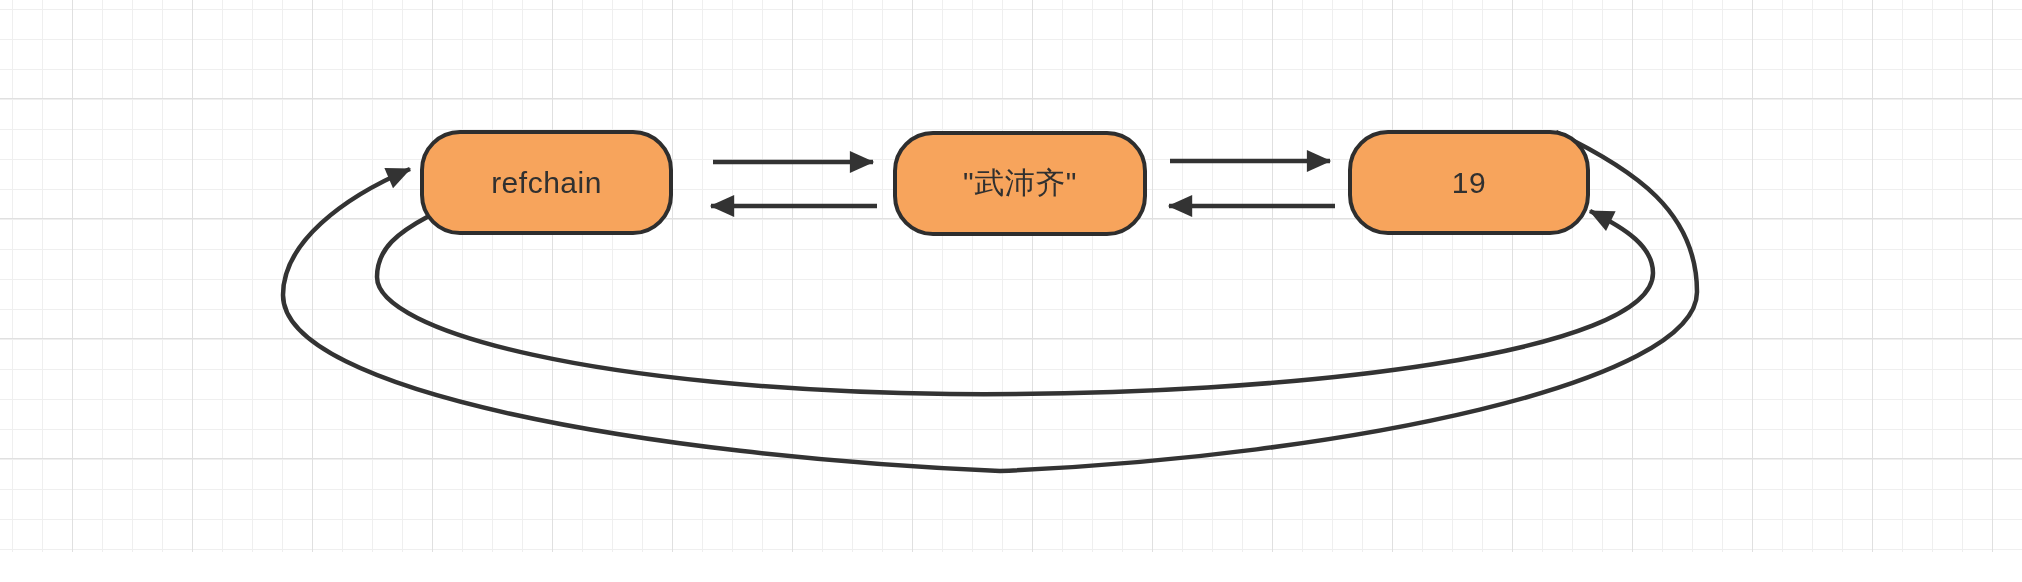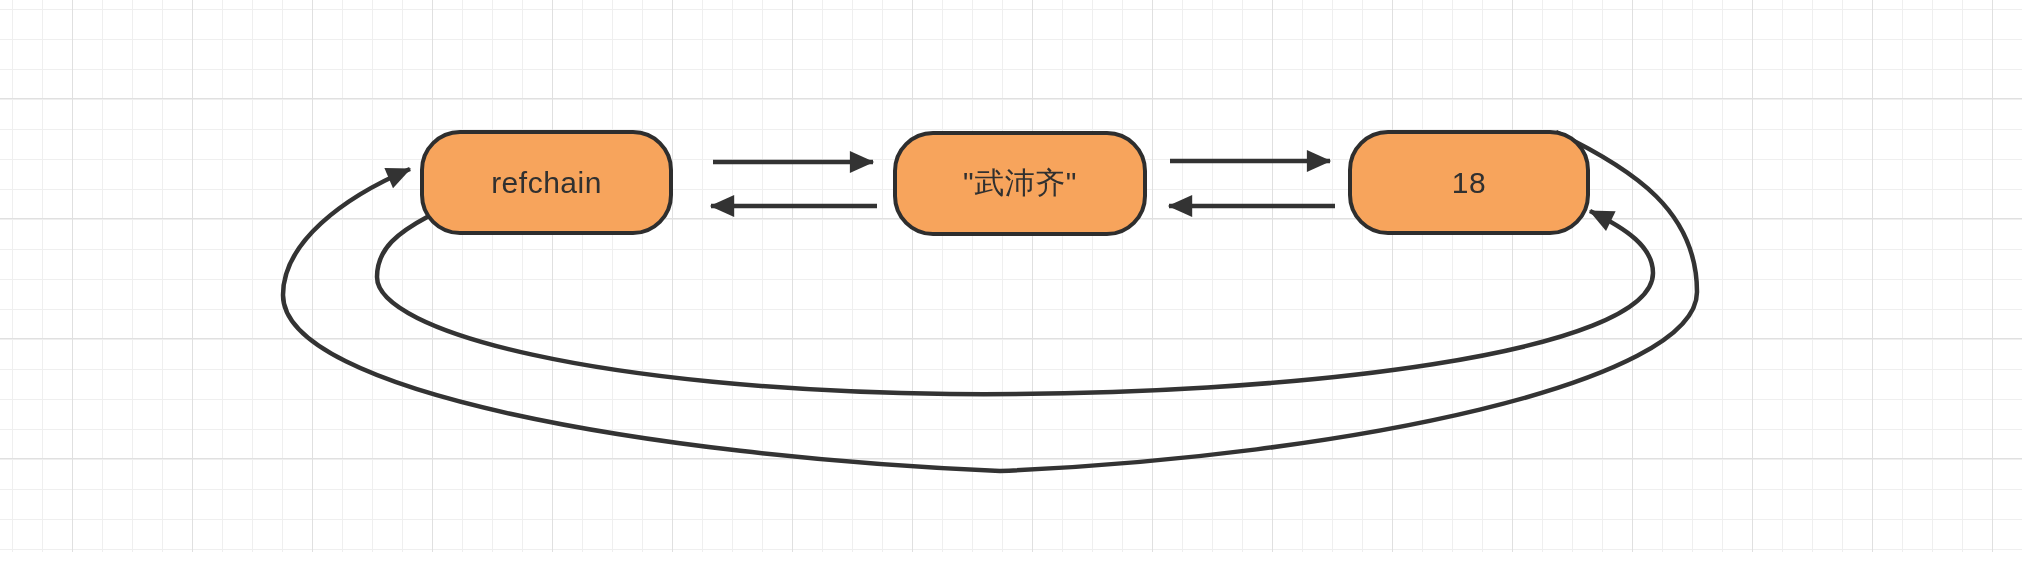--- a/index.html
+++ b/index.html
@@ -89,16 +89,16 @@
 
   <div class="node node-refchain">
     <span class="node-label">refchain</span>
   </div>
 
   <div class="node node-string">
     <span class="node-label">"武沛齐"</span>
   </div>
 
   <div class="node node-int">
-    <span class="node-label">18</span>
+    <span class="node-label">19</span>
   </div>
 
 </div>
 
 </body></html>

